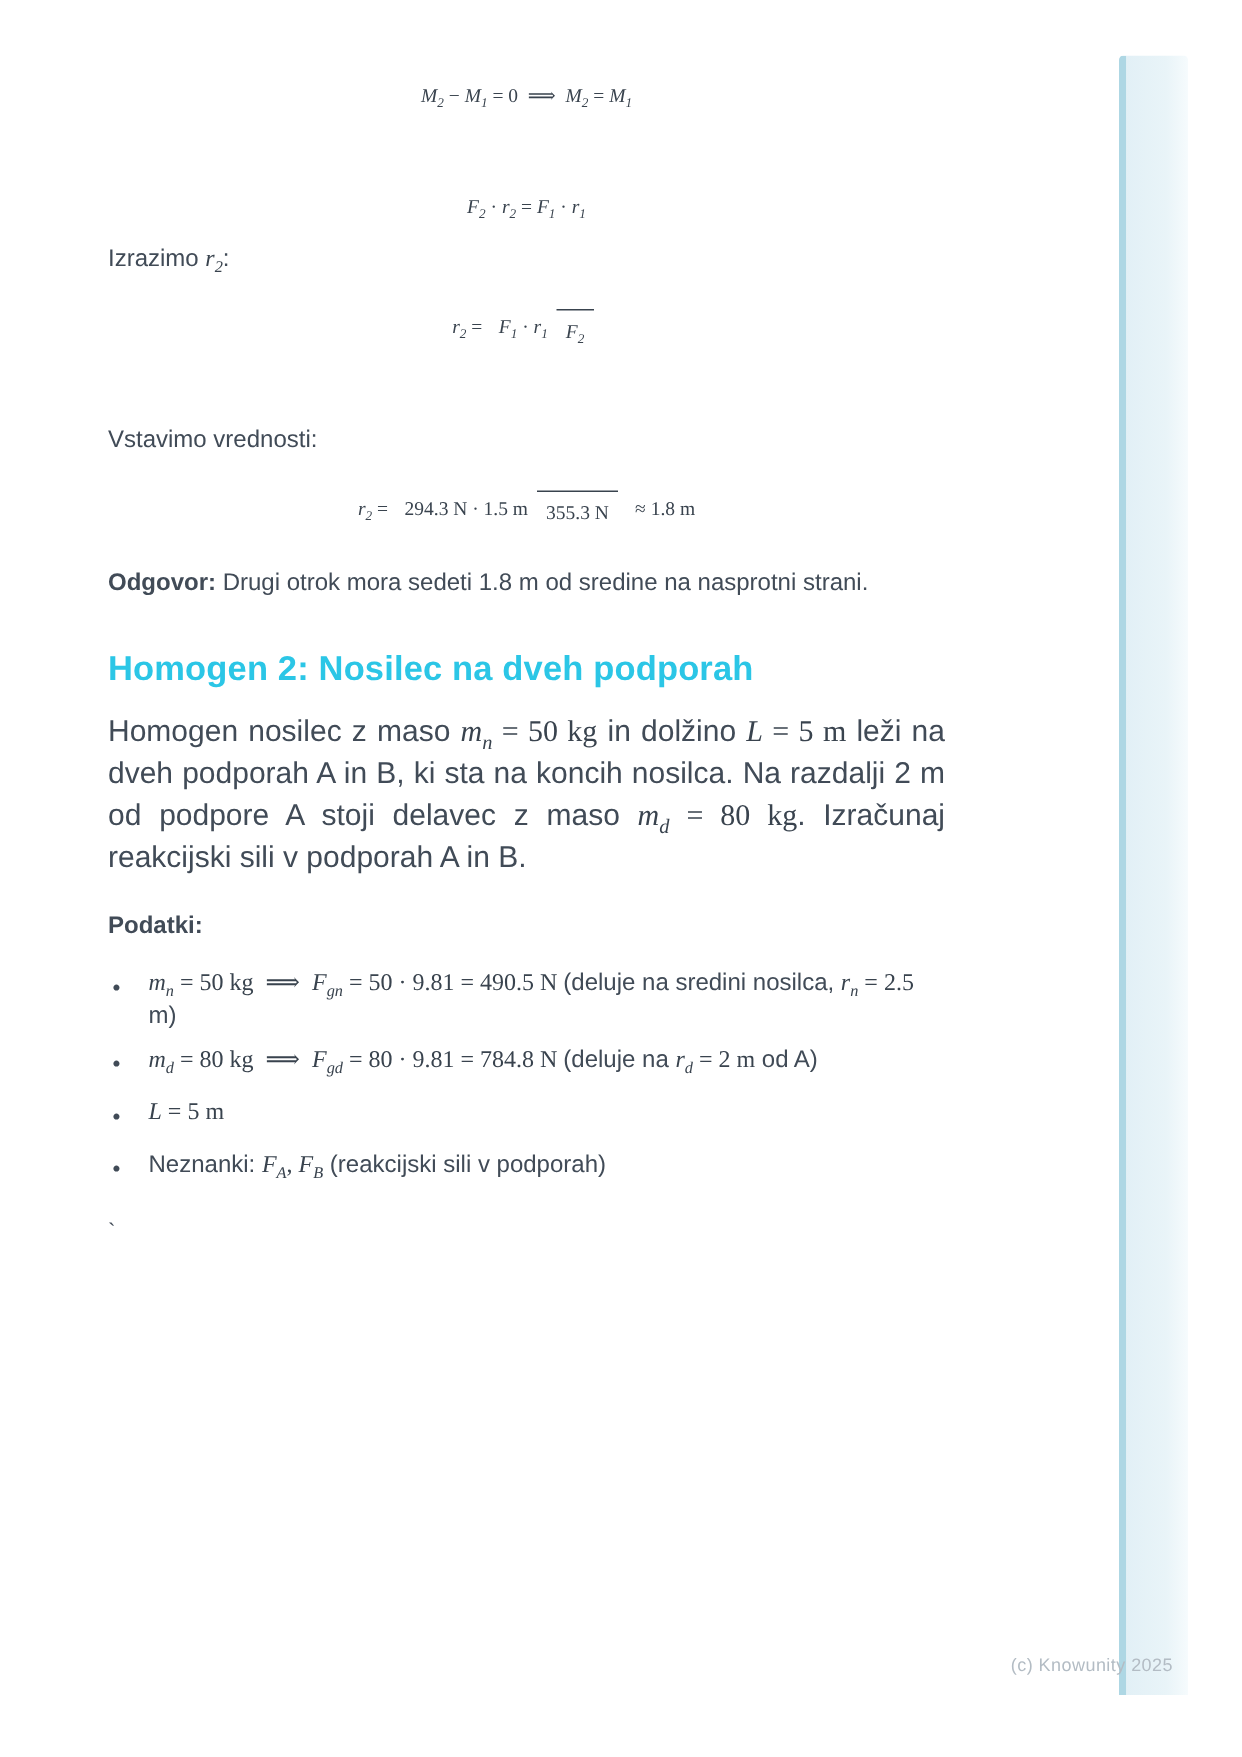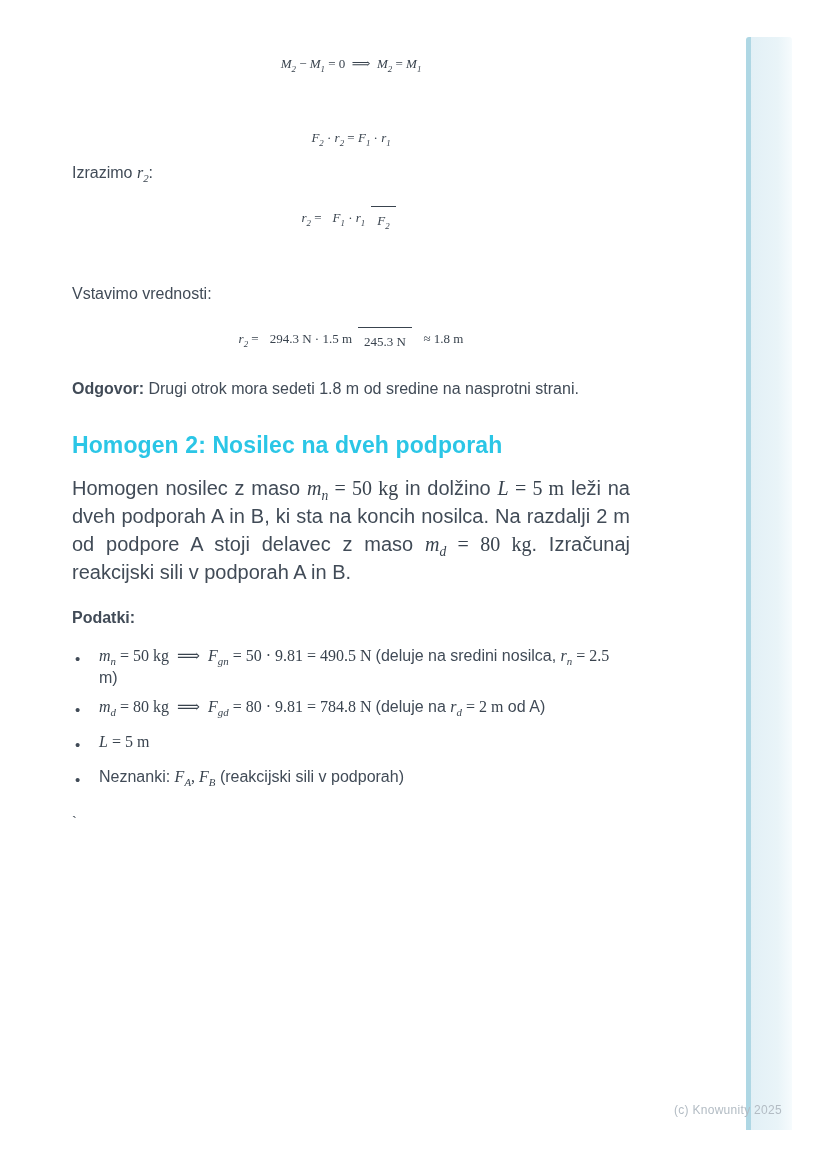--- a/index.html
+++ b/index.html
@@ -85,21 +85,21 @@
     </span>
     <span class="m"></span>
   </div>
 
   <div class="rich line-vstavimo"><span class="seg-text">Vstavimo vrednosti:</span></div>
 
   <div class="equation frac-eq eq4 rich">
     <span class="m"><span class="seg-mi">r<sub>2</sub></span><span class="seg-mn"> = </span></span>
     <span class="frac">
       <span class="num"><span class="seg-mn">294.3 N · 1.5 m</span></span>
-      <span class="den"><span class="seg-mn">245.3 N</span></span>
+      <span class="den"><span class="seg-mn">355.3 N</span></span>
     </span>
     <span class="m"><span class="seg-mn"> ≈ 1.8 m</span></span>
   </div>
 
   <div class="rich line-odgovor"><span class="seg-bold">Odgovor:</span><span class="seg-text"> Drugi otrok mora sedeti 1.8 m od sredine na nasprotni strani.</span></div>
 
   <h2 class="section-heading">Homogen 2: Nosilec na dveh podporah</h2>
 
   <div class="paragraph rich"><span class="seg-text">Homogen nosilec z maso </span><span class="seg-mi">m<sub>n</sub></span><span class="seg-mn"> = 50 kg</span><span class="seg-text"> in dolžino </span><span class="seg-mi">L</span><span class="seg-mn"> = 5 m</span><span class="seg-text"> leži na dveh podporah A in B, ki sta na koncih nosilca. Na razdalji 2 m od podpore A stoji delavec z maso </span><span class="seg-mi">m<sub>d</sub></span><span class="seg-mn"> = 80 kg</span><span class="seg-text">. Izračunaj reakcijski sili v podporah A in B.</span></div>
 

